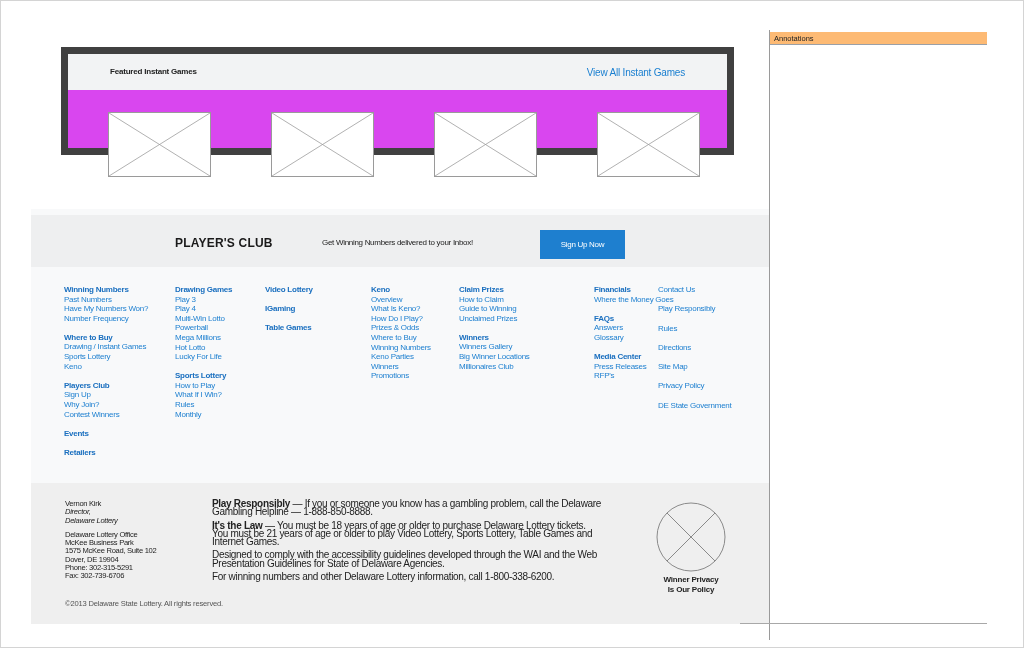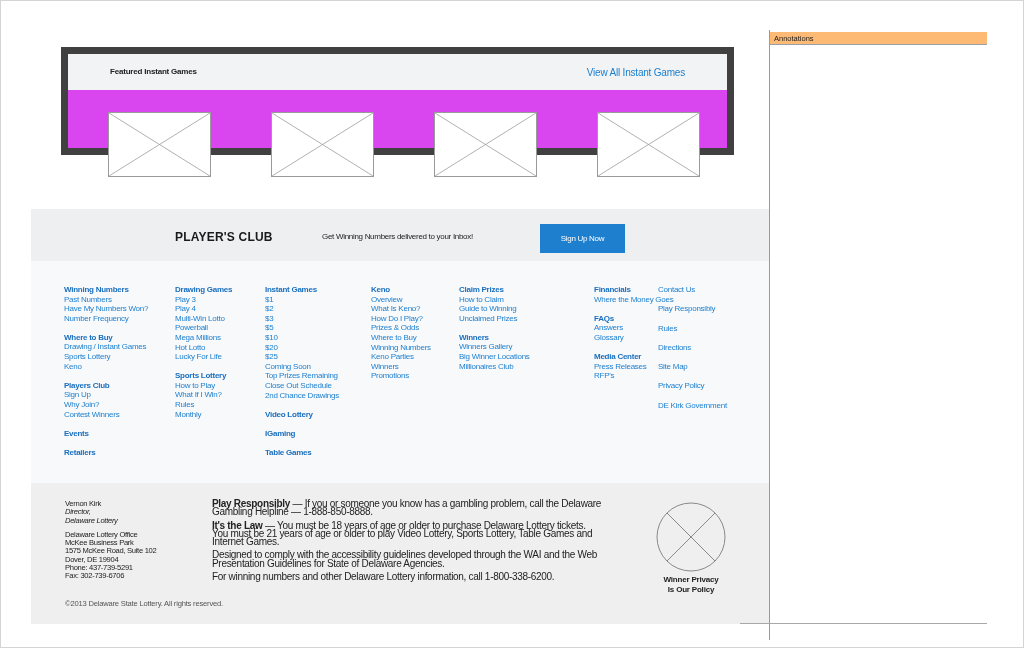--- a/index.html
+++ b/index.html
@@ -32,21 +32,21 @@
       position: absolute; top: 0; width: 103px; height: 65px; border: 1px solid #9a9a9a; background: #fff;
     }
     .thumb svg { width: 100%; height: 100%; display: block; }
 
     
     .page {
       position: absolute; left: 31px; top: 209px; width: 739px; height: 415px;
       background: #f8f9fa; border-bottom: 1px solid #b0b0b0;
     }
     .club-bar {
-      position: absolute; left: 0; top: 0; width: 739px; height: 52px; background: #eeeff0;
+      position: absolute; left: 0; top: 6px; width: 739px; height: 52px; background: #eeeff0;
     }
     .club-title {
       position: absolute; left: 144px; top: 21px; font-size: 12px; font-weight: bold; color: #1a1a1a;
       letter-spacing: 0.2px;
     }
     .club-text {
       position: absolute; left: 291px; top: 23px; font-size: 8px; color: #222; letter-spacing: -0.3px;
     }
     .club-btn {
       position: absolute; left: 509px; top: 15px; width: 85px; height: 29px; background: #1e7fcf;
@@ -187,34 +187,20 @@
       <div class="group">
         <a href="#" class="hd">Sports Lottery</a>
         <a href="#">How to Play</a>
         <a href="#">What If I Win?</a>
         <a href="#">Rules</a>
         <a href="#">Monthly</a>
       </div>
     </div>
 
     <div class="col" style="left:234px;">
-      <div class="group">
-        <a href="#" class="hd">Instant Games</a>
-        <a href="#">$1</a>
-        <a href="#">$2</a>
-        <a href="#">$3</a>
-        <a href="#">$5</a>
-        <a href="#">$10</a>
-        <a href="#">$20</a>
-        <a href="#">$25</a>
-        <a href="#">Coming Soon</a>
-        <a href="#">Top Prizes Remaining</a>
-        <a href="#">Close Out Schedule</a>
-        <a href="#">2nd Chance Drawings</a>
-      </div>
       <div class="group">
         <a href="#" class="hd">Video Lottery</a>
       </div>
       <div class="group">
         <a href="#" class="hd">IGaming</a>
       </div>
       <div class="group">
         <a href="#" class="hd">Table Games</a>
       </div>
     </div>
@@ -266,35 +252,35 @@
       </div>
     </div>
 
     <div class="col col-right" style="left:627px;">
       <a href="#">Contact Us</a>
       <a href="#">Play Responsibly</a>
       <a href="#">Rules</a>
       <a href="#">Directions</a>
       <a href="#">Site Map</a>
       <a href="#">Privacy Policy</a>
-      <a href="#">DE Kirk Government</a>
+      <a href="#">DE State Government</a>
     </div>
   </div>
 
   <div class="footer">
     <div class="f-contact">
       <div class="b">Vernon Kirk</div>
       <div class="i">Director,</div>
       <div class="i">Delaware Lottery</div>
       <div class="gap"></div>
       <div>Delaware Lottery Office</div>
       <div>McKee Business Park</div>
       <div>1575 McKee Road, Suite 102</div>
       <div>Dover, DE 19904</div>
-      <div class="b">Phone: 437-739-5291</div>
+      <div class="b">Phone: 302-315-5291</div>
       <div class="b">Fax: 302-739-6706</div>
     </div>
 
     <div class="f-legal">
       <p><span class="b">Play Responsibly</span><span> — If you or someone you know has a gambling problem, call the Delaware Gambling Helpline — 1-888-850-8888.</span></p>
       <p><span class="b">It's the Law</span><span> — You must be 18 years of age or older to purchase Delaware Lottery tickets.</span><br><span>You must be 21 years of age or older to play Video Lottery, Sports Lottery, Table Games and Internet Games.</span></p>
       <p>Designed to comply with the accessibility guidelines developed through the WAI and the Web Presentation Guidelines for State of Delaware Agencies.</p>
       <p>For winning numbers and other Delaware Lottery information, call 1-800-338-6200.</p>
     </div>
 

